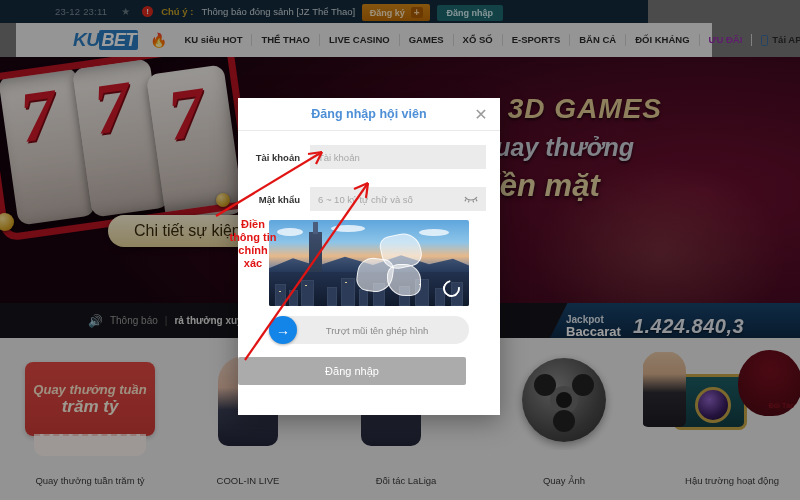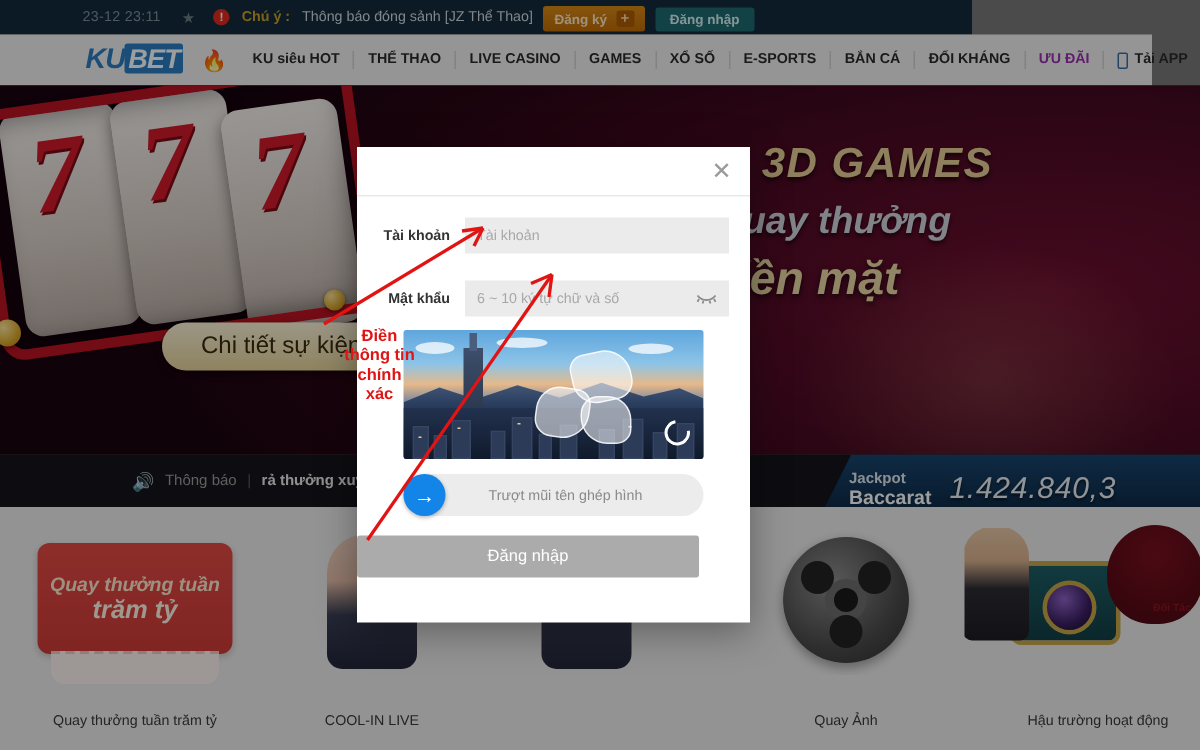--- a/index.html
+++ b/index.html
@@ -45,21 +45,21 @@
     background: #b05d05; color: #ffd9a0; border-radius: 2px;
     padding: 0 3px; font-size: 10px; line-height: 11px;
   }
   .btn-login-top {
     background: #1d6a72; color: #d5f1f3; font-size: 9px; font-weight: bold;
     padding: 3px 10px; border-radius: 2px; border: none; cursor: pointer;
   }
 
   
   .nav {
-    position: absolute; left: 0; top: 23px; width: 768px; height: 34px;
+    position: absolute; left: 16px; top: 23px; width: 696px; height: 34px;
     background: #f1f1f1;
     display: flex; align-items: center;
   }
   .logo {
     margin-left: 57px; font-size: 19px; font-weight: bold;
     letter-spacing: -.5px; font-style: italic;
   }
   .logo .ku { color: #2b7fc4; }
   .logo .bet {
     color: #2b7fc4; -webkit-text-stroke: 0px;
@@ -198,21 +198,21 @@
     position: absolute; right: 0; top: 0; height: 35px; width: 250px;
     background: linear-gradient(180deg,#18466f,#0e2b48);
     display: flex; align-items: flex-end; gap: 12px;
     padding-left: 16px;
     clip-path: polygon(7% 0, 100% 0, 100% 100%, 0 100%);
   }
   .jp-labels { line-height: 12px; }
   .jp-l1 { color: #dfe7ef; font-size: 10px; font-weight: bold; }
   .jp-l2 { color: #ffffff; font-size: 13px; font-weight: bold; }
   .jp-num {
-    color: #e9eef4; font-size: 20px; font-weight: normal; font-style: italic;
+    color: #e9eef4; font-size: 20px; font-weight: bold; font-style: italic;
     letter-spacing: .5px;
     text-shadow: 0 1px 2px rgba(0,0,0,.6);
   }
 
   
   .cats {
     position: absolute; left: 0; top: 338px; width: 800px; height: 162px;
     background: #eeeeee;
   }
   .cat {
@@ -532,20 +532,21 @@
       <div class="girl"></div>
     </div>
   </div>
   <div class="cat-label" style="left:168px;">COOL-IN LIVE</div>
 
   <div class="cat" style="left:326px;">
     <div class="laliga">
       <div class="girl" style="margin-left:10px;"></div>
     </div>
   </div>
+  <div class="cat-label" style="left:326px;">Đối tác LaLiga</div>
 
   <div class="cat" style="left:484px;">
     <div class="thumb">
       <div class="film">
         <div class="film-hole" style="left:12px; top:16px;"></div>
         <div class="film-hole" style="right:12px; top:16px;"></div>
         <div class="film-hole" style="left:31px; bottom:10px;"></div>
       </div>
     </div>
   </div>
@@ -563,20 +564,21 @@
   <div style="position:absolute; right:4px; top:6px; width:70px; height:86px;">
     <div class="laliga-badge"></div>
     <div class="laliga-text">Đối Tác</div>
   </div>
 </div>
 
 <div class="overlay"></div>
 
 <div class="modal">
   <div class="modal-head">
+    <div class="modal-title">Đăng nhập hội viên</div>
     <div class="modal-close">✕</div>
   </div>
 
   <div class="frow">
     <div class="flabel">Tài khoản</div>
     <div class="finput">
       <input type="text" placeholder="Tài khoản" style="">
     </div>
   </div>
 

